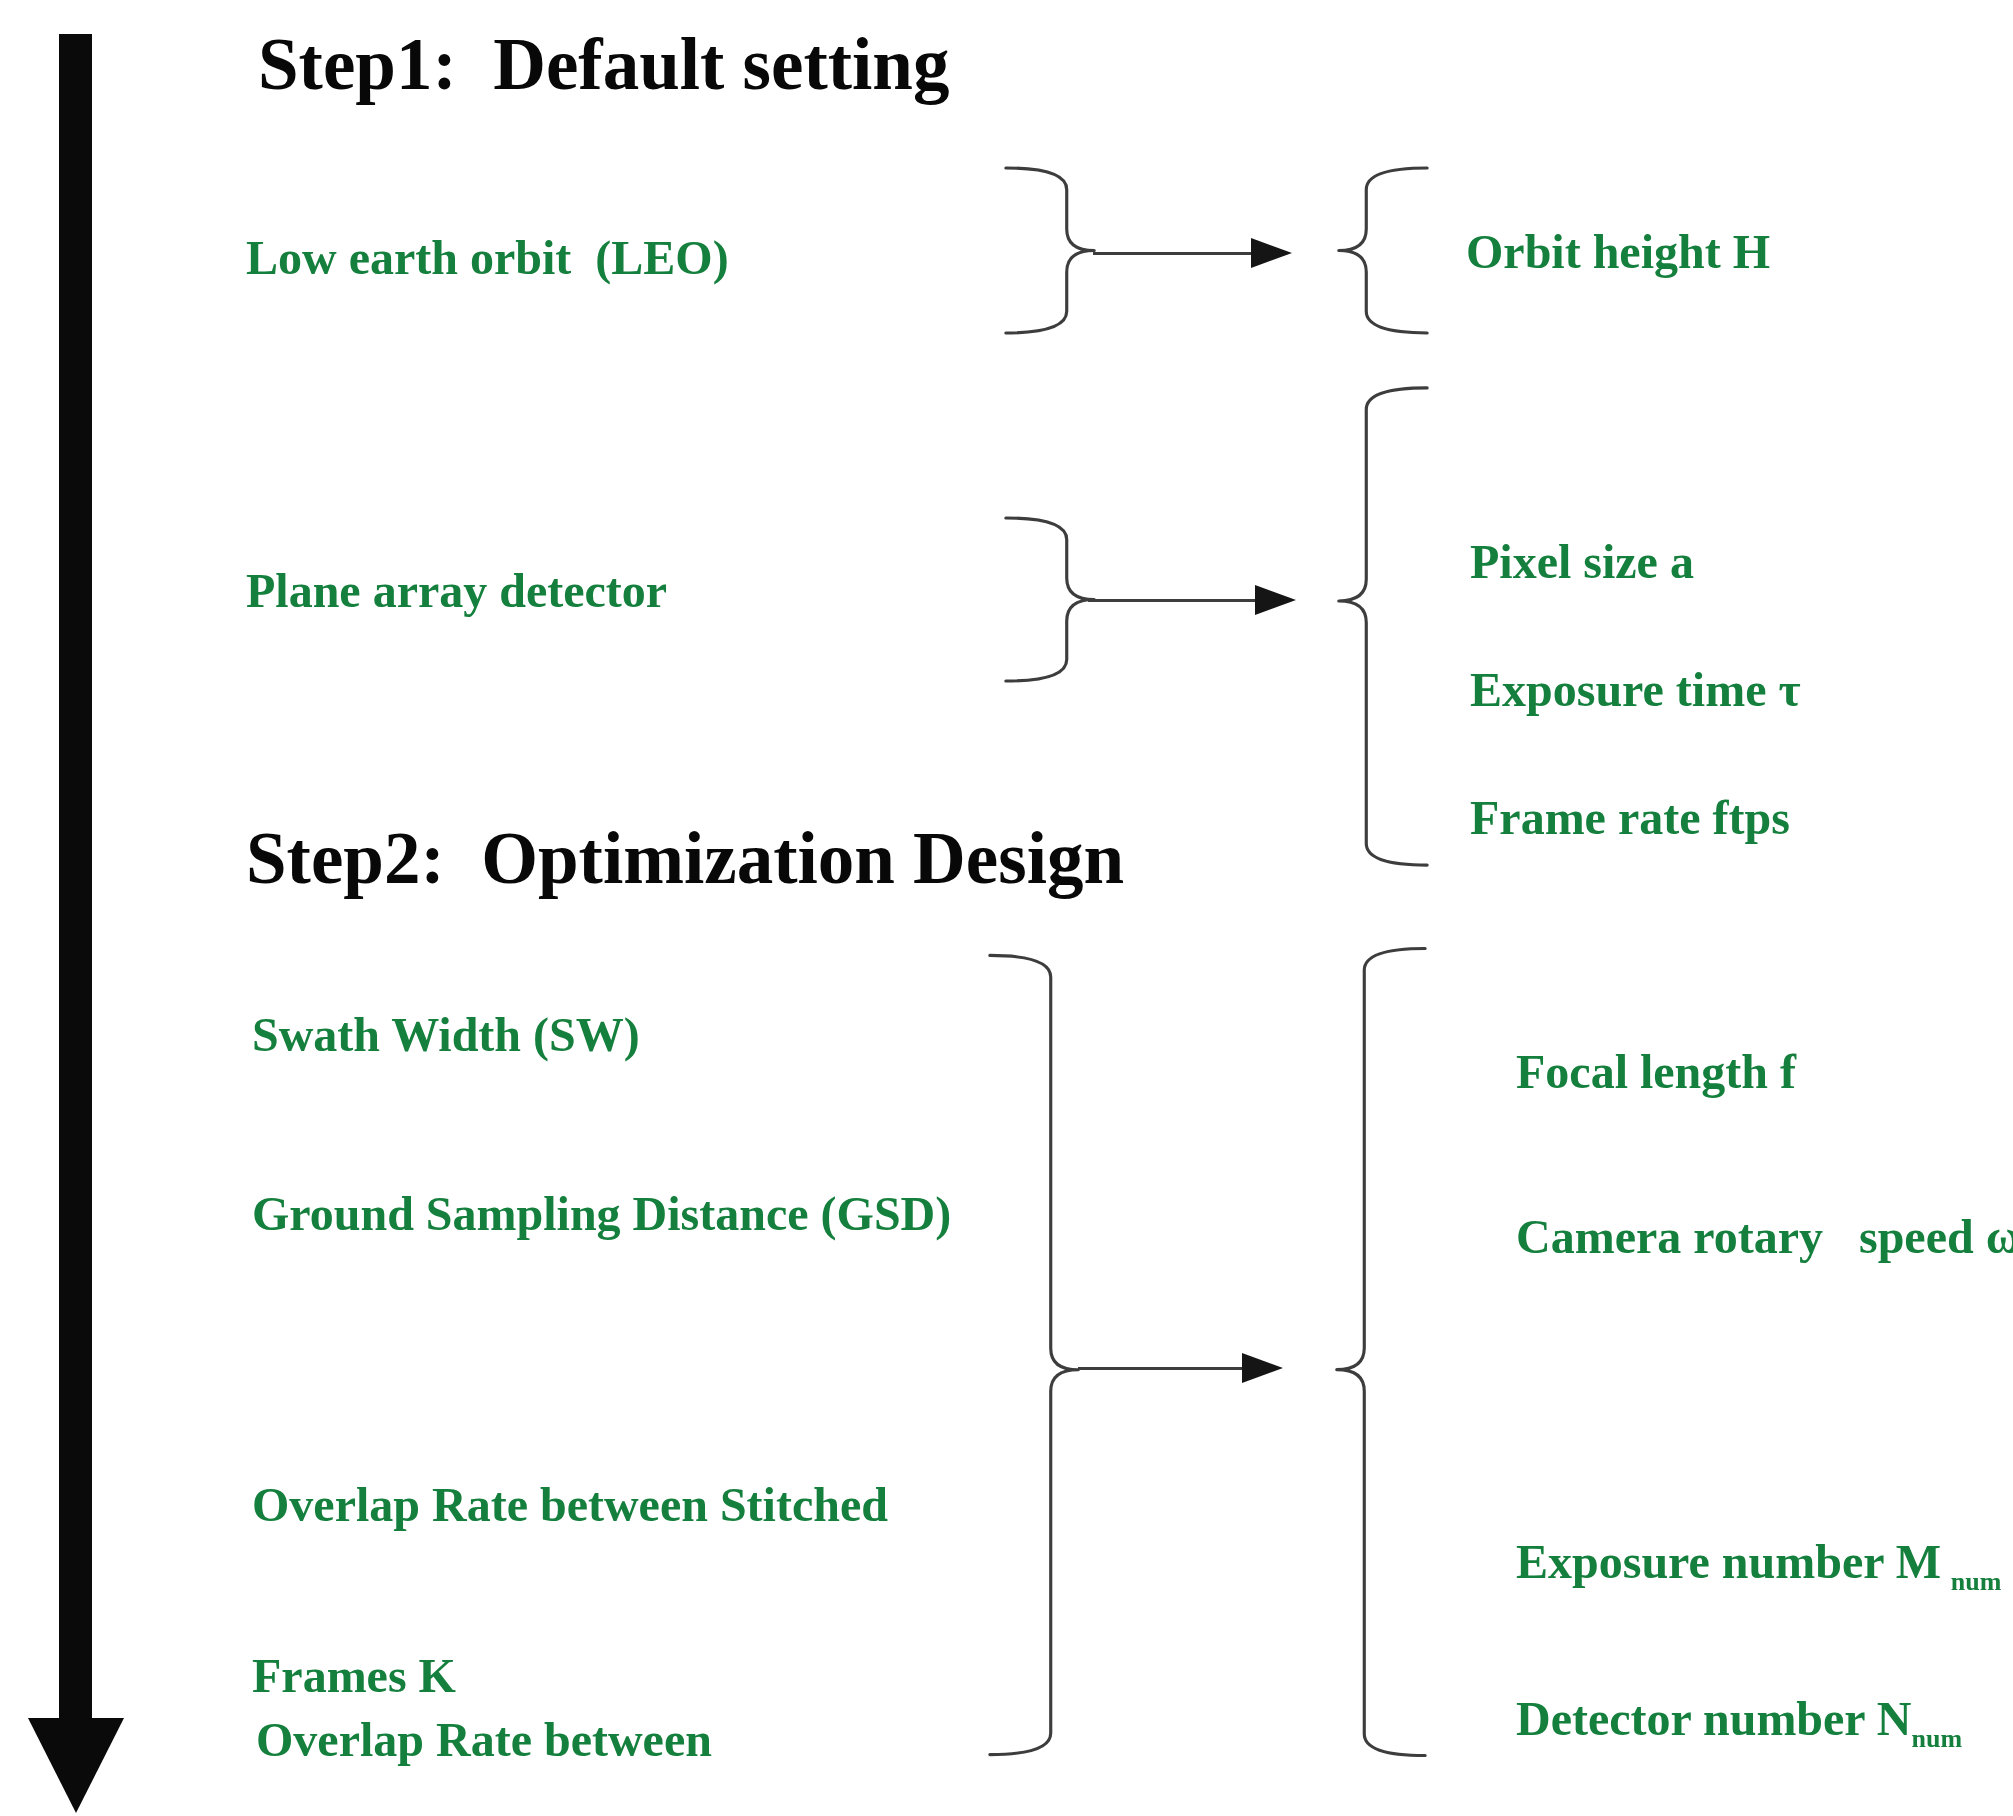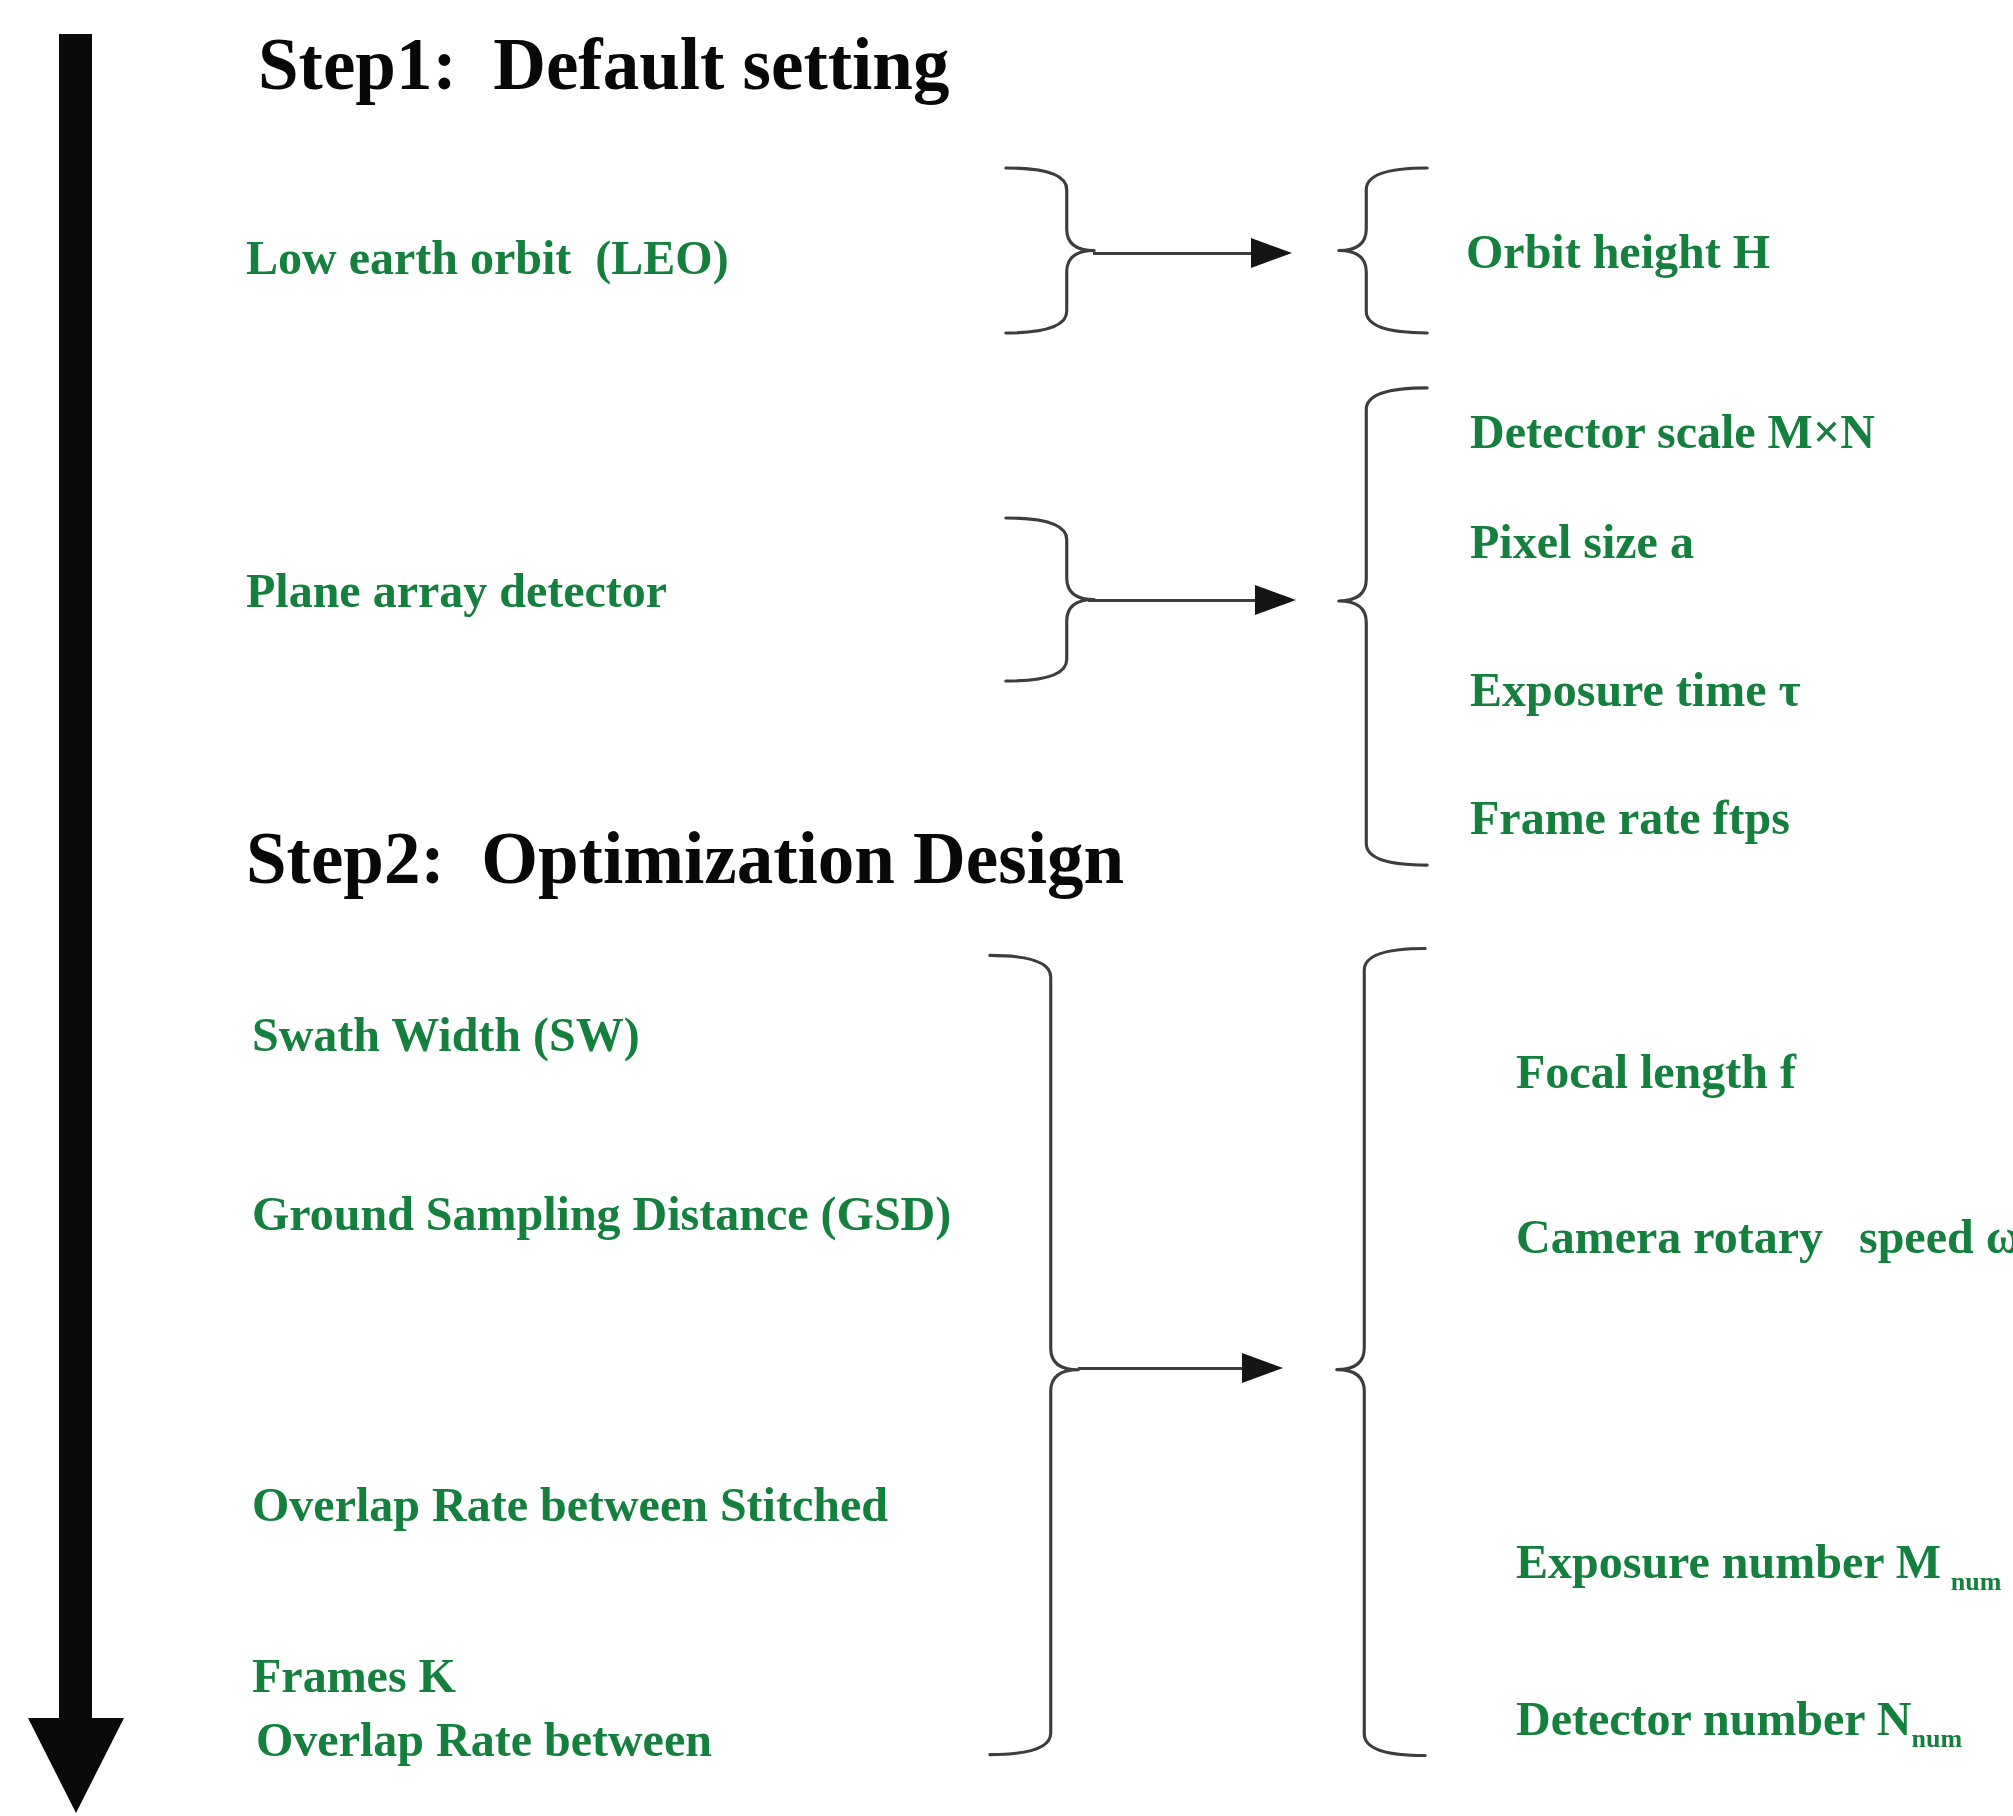--- a/index.html
+++ b/index.html
@@ -66,22 +66,21 @@
     <path d="M 8 3 Q 70 3 70 25 L 70 64 Q 70 86 98 86 Q 70 86 70 108 L 70 147 Q 70 169 8 169"></path>
   </svg>
 
   <div class="arrow-line" style="left:1088px;top:599px;width:169px;"></div>
   <div class="arrow-head" style="left:1255px;top:585px;"></div>
 
   <svg class="brace" style="left:1327px;top:384px;" width="108" height="485" viewBox="0 0 110 492">
     <path d="M 102 3 Q 40 3 40 25 L 40 198 Q 40 220 12 220 Q 40 220 40 242 L 40 467 Q 40 489 102 489"></path>
   </svg>
 
-  <div class="lbl" style="left:1470px;top:403px;">Detector scale M×N</div>
-  <div class="lbl" style="left:1470px;top:513px;">Pixel size a</div>
+  <div class="lbl" style="left:1470px;top:533px;">Pixel size a</div>
   <div class="lbl" style="left:1470px;top:661px;">Exposure time τ</div>
   <div class="lbl" style="left:1470px;top:789px;">Frame rate ftps</div>
 
   <div class="title" style="left:246px;top:816px;">Step2:  Optimization Design</div>
 
   <div class="lbl" style="left:252px;top:1006px;">Swath Width (SW)</div>
   <div class="lbl" style="left:252px;top:1185px;">Ground Sampling Distance (GSD)</div>
 
   <div class="lbl" style="left:252px;top:1362px;">
     <div class="line">Overlap Rate between Stitched</div>

